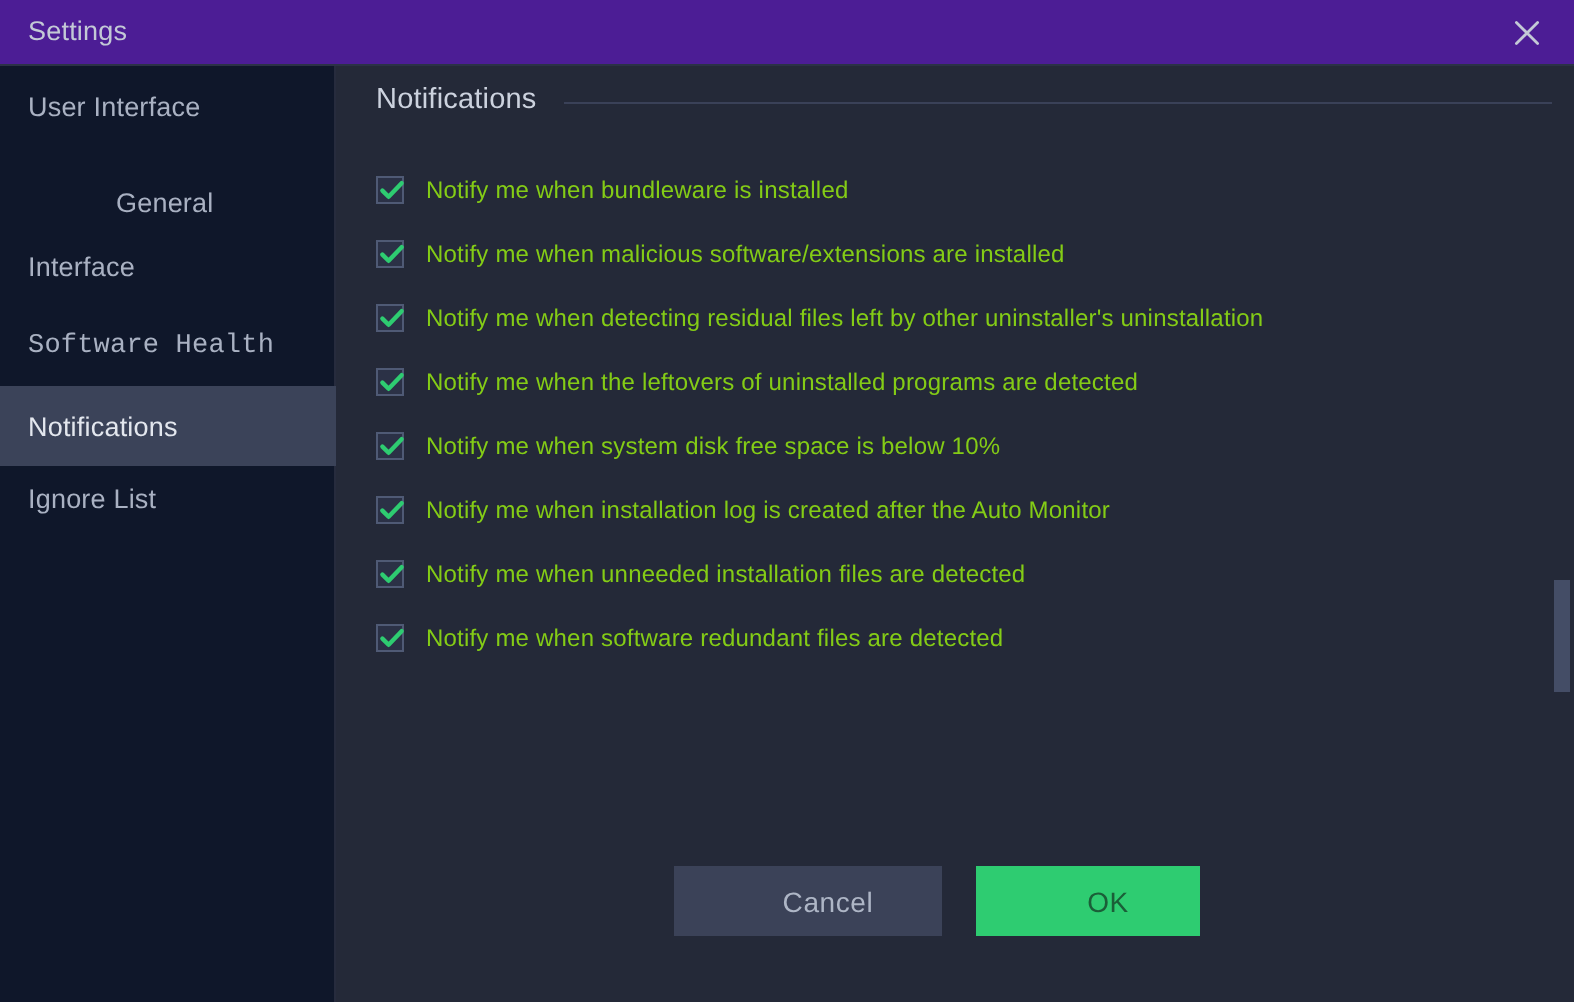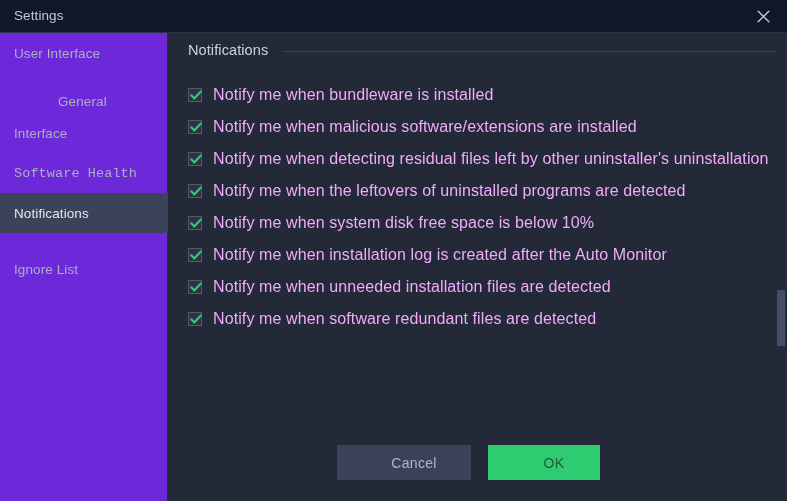--- a/index.html
+++ b/index.html
@@ -21,21 +21,21 @@
     background: #242938;
     overflow: hidden;
   }
 
   
   .titlebar {
     position: absolute;
     left: 0; top: 0;
     width: 787px;
     height: 33px;
-    background: #0f172a;
+    background: #4c1d95;
     border-bottom: 1px solid #2b3246;
     box-sizing: border-box;
   }
   .titlebar-title {
     position: absolute;
     left: 14px;
     top: 8px;
     font-size: 13.5px;
     color: #c3c9d6;
     letter-spacing: 0.1px;
@@ -53,21 +53,21 @@
   }
   .close-btn svg { display:block; }
 
   
   .sidebar {
     position: absolute;
     left: 0;
     top: 33px;
     width: 168px;
     height: 468px;
-    background: #6d28d9;
+    background: #0f172a;
     border-right: 1px solid #262b3d;
     box-sizing: border-box;
   }
   .sidebar-item {
     position: absolute;
     left: 0;
     width: 168px;
     height: 40px;
     display: flex;
     align-items: center;
@@ -146,37 +146,37 @@
     display: block;
   }
   .checkbox svg {
     position: absolute;
     left: -1px;
     top: -2px;
     display: block;
   }
   .option-label {
     margin-left: 11px;
-    font-size: 16px;
-    color: #f0abfc;
+    font-size: 12px;
+    color: #84cc16;
     letter-spacing: 0.1px;
     white-space: nowrap;
   }
 
   
   .button-bar {
     position: absolute;
     left: 0;
     top: 399px;
     width: 619px;
     height: 40px;
   }
   .btn {
     position: absolute;
-    top: 13px;
+    top: 1px;
     height: 35px;
     display: flex;
     align-items: center;
     justify-content: center;
     font-size: 14px;
     letter-spacing: 0.3px;
     cursor: pointer;
     box-sizing: border-box;
     border: none;
     font-family: "Liberation Sans", sans-serif;
@@ -237,21 +237,21 @@
       </div>
       <div class="sidebar-item" style="top: 80px;">
         <span class="label">Interface</span>
       </div>
       <div class="sidebar-item" style="top: 120px; font-family: Liberation Mono, monospace;">
         <span class="label">Software Health</span>
       </div>
       <div class="sidebar-item selected" style="top: 160px;">
         <span class="label">Notifications</span>
       </div>
-      <div class="sidebar-item" style="top: 216px;">
+      <div class="sidebar-item" style="top: 196px;">
         <span class="label">Ignore List</span>
       </div>
     </div>
 
   <div class="content">
 
     <div class="section-header">
       <span class="section-title">Notifications</span>
       <span class="rule"></span>
     </div>

